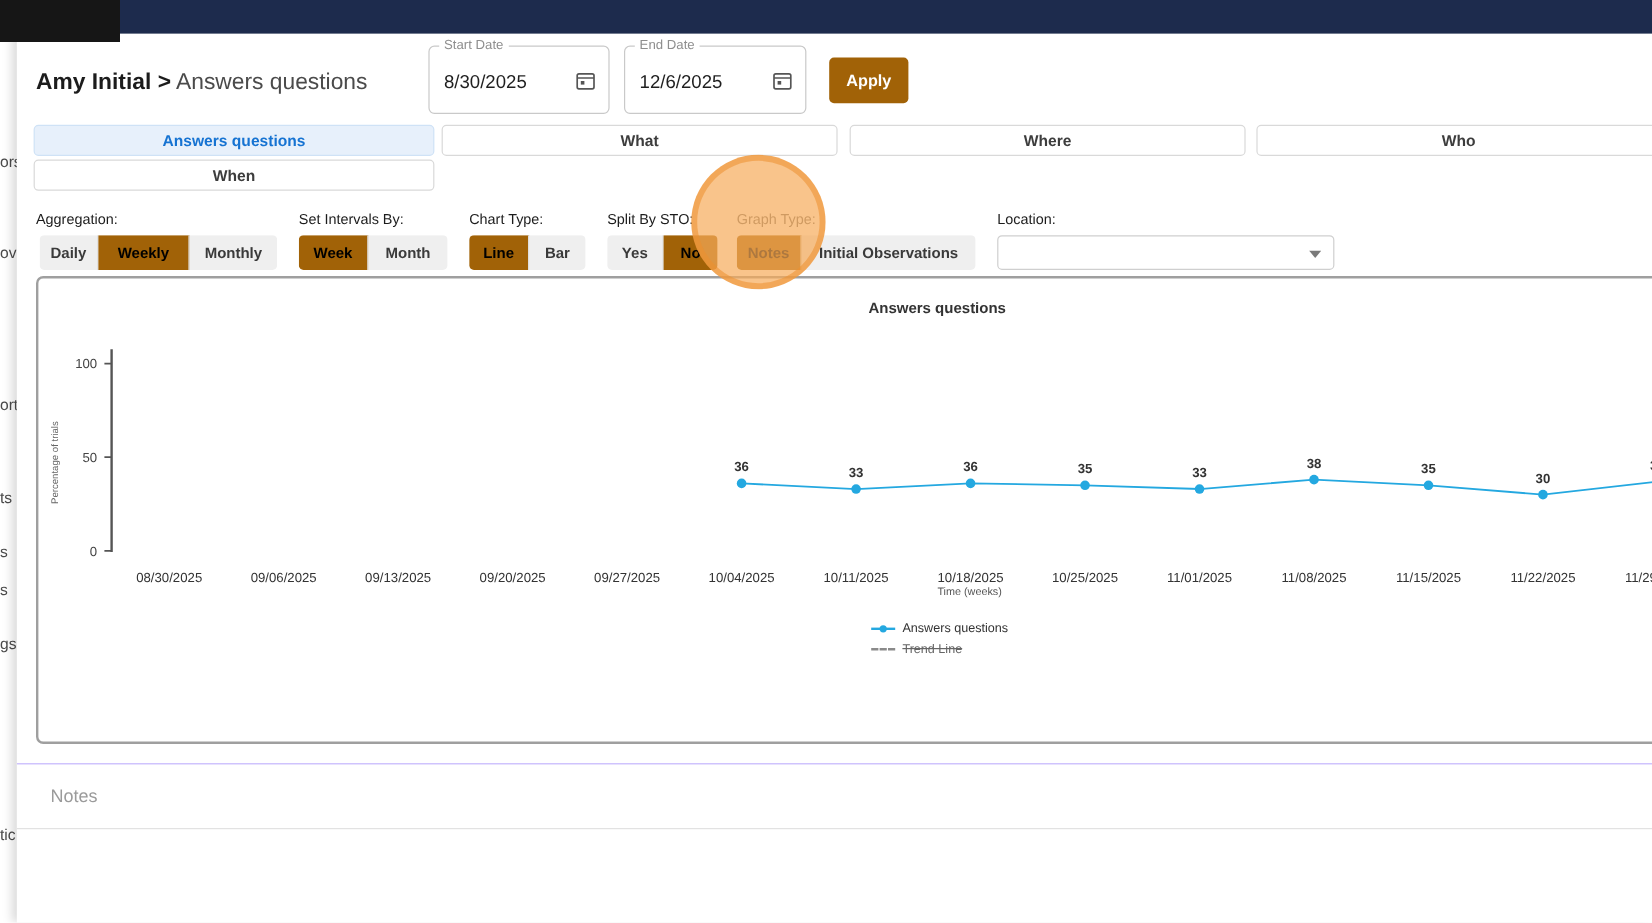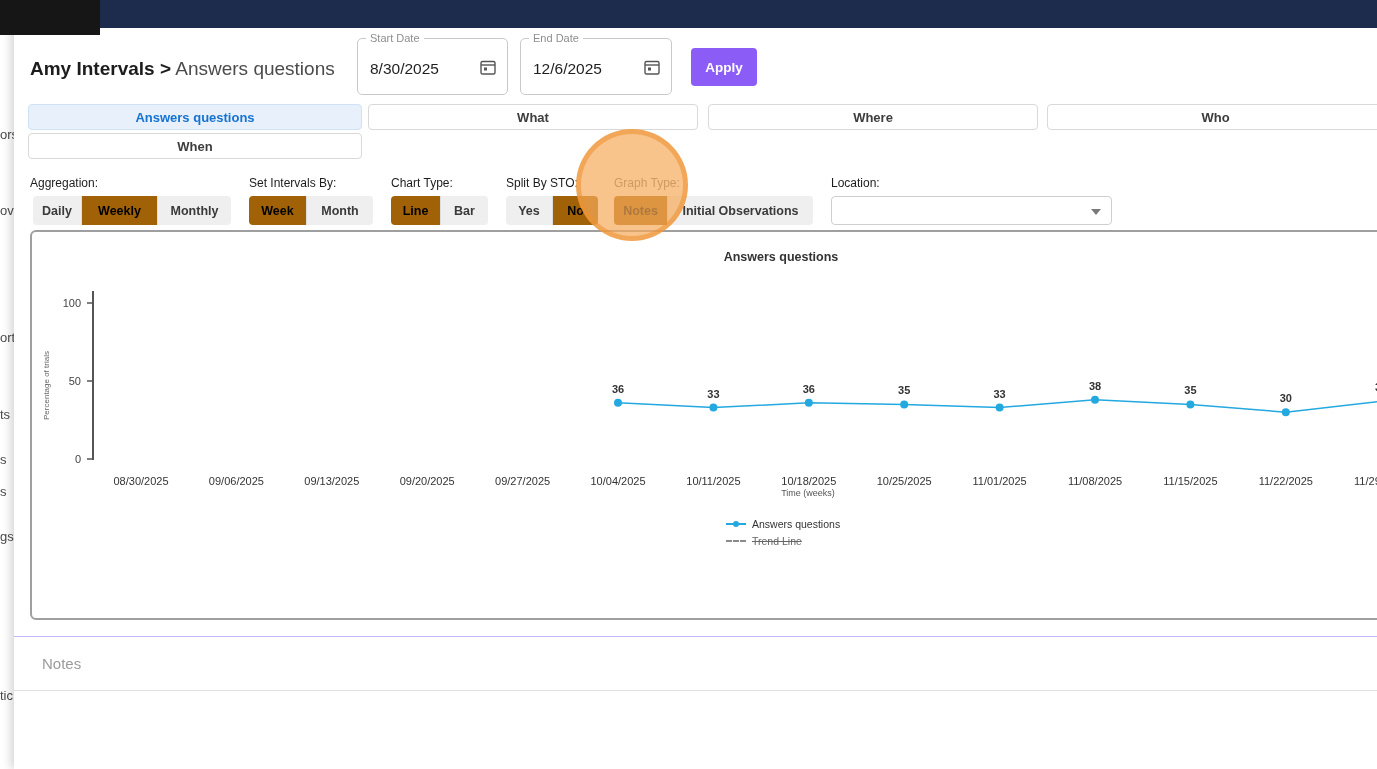--- a/index.html
+++ b/index.html
@@ -20,21 +20,21 @@
   
   .breadcrumb{position:absolute;left:16px;top:30px;font-size:19px;color:#1c1c1c;white-space:nowrap}
   .breadcrumb .user,.breadcrumb .sep{font-weight:700}
   .breadcrumb .program{font-weight:400;color:#4b4b4b}
 
   
   .date-field{position:absolute;top:10px;height:57px;width:151px;border:1px solid #c9c9c9;border-radius:5px;background:#fff;cursor:pointer}
   .float-label{position:absolute;top:-7px;left:8px;background:#fff;padding:0 4px;font-size:11px;color:#8e8e8e;white-space:nowrap}
   .date-value{position:absolute;left:12px;top:21px;font-size:15.5px;color:#1f1f1f}
   .cal-icon{position:absolute;right:10px;top:19px;width:18px;height:18px}
-  .apply-btn{position:absolute;left:677px;top:20px;width:66px;height:38px;background:#8b5cf6;color:#fff;border:none;border-radius:4px;font-size:13.5px;font-weight:700;font-family:"Liberation Sans",sans-serif;cursor:pointer}
+  .apply-btn{position:absolute;left:677px;top:20px;width:66px;height:38px;background:#a16207;color:#fff;border:none;border-radius:4px;font-size:13.5px;font-weight:700;font-family:"Liberation Sans",sans-serif;cursor:pointer}
 
   
   .tab{position:absolute;height:26px;border:1px solid #d9d9d9;border-radius:4px;background:#fff;font-size:13px;font-weight:700;color:#3d3d3d;display:flex;align-items:center;justify-content:center;cursor:pointer;white-space:nowrap}
   .tab.active{background:#e7f0fb;color:#1673d2;border-color:#cfe2f6}
 
   
   .ctl-label{position:absolute;top:148px;font-size:12px;font-weight:400;color:#1c1c1c;white-space:nowrap}
   .tgroup{position:absolute;top:168px;display:flex;border-radius:4px;overflow:hidden}
   .tbtn{height:29px;display:flex;align-items:center;justify-content:center;background:#efefef;font-size:12.5px;font-weight:600;color:#3a3a3a;border-right:1px solid #dedede;cursor:pointer;white-space:nowrap}
   .tbtn:last-child{border-right:none}
@@ -81,21 +81,21 @@
   <span class="frag" style="top:494px">gs</span>
   <span class="frag" style="top:653px">tic</span>
 </div>
 
 <div class="topbar"></div>
 <div class="corner-box"></div>
 
 <div class="panel">
 
   <div class="breadcrumb">
-    <span class="user">Amy Intervals</span>
+    <span class="user">Amy Initial</span>
     <span class="sep">&gt;</span>
     <span class="program">Answers questions</span>
   </div>
 
   <div class="date-field" style="left:343px">
     <span class="float-label">Start Date</span>
     <span class="date-value">8/30/2025</span>
     <span class="cal-icon">
       <svg width="18" height="18" viewBox="0 0 18 18">
           <rect x="2" y="3.5" width="14" height="12.5" rx="1.5" fill="none" stroke="#555" stroke-width="1.4"></rect>

